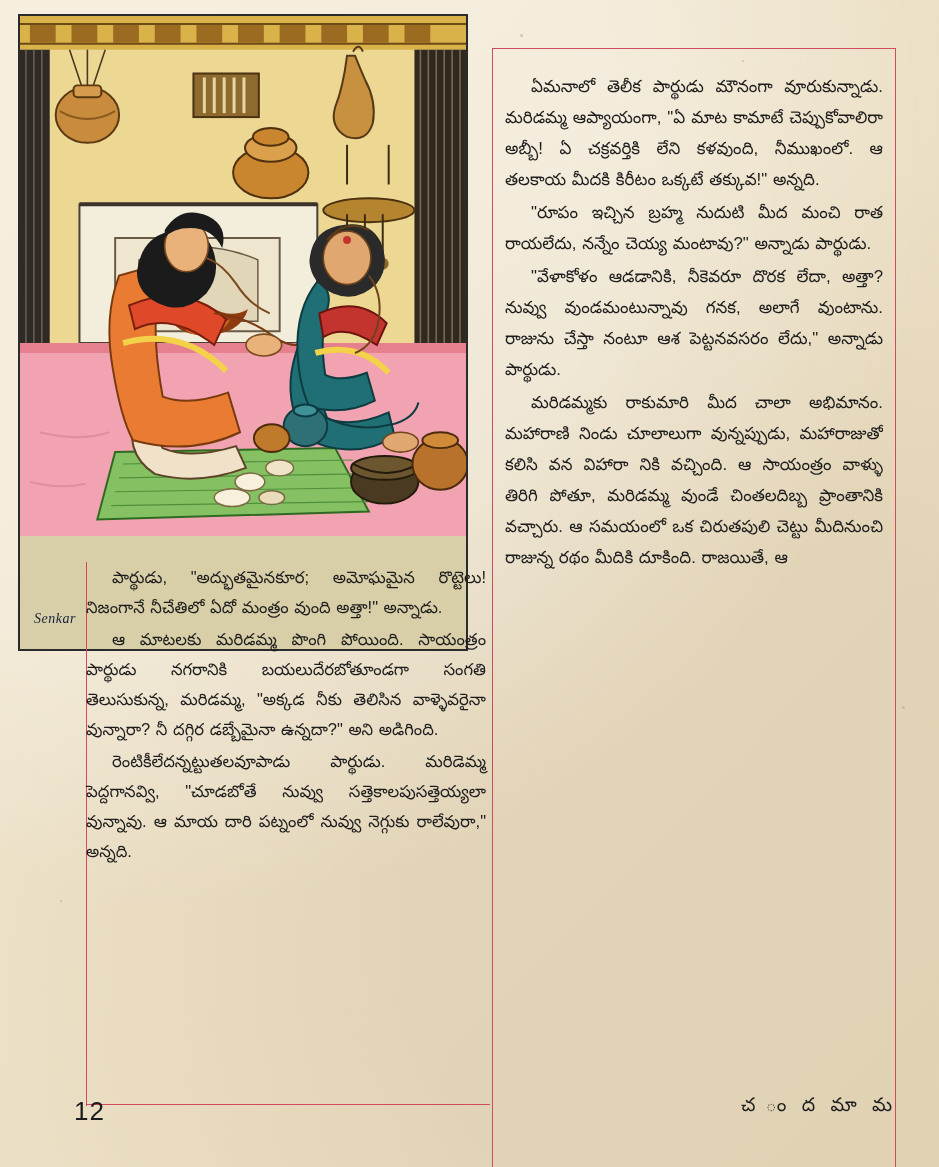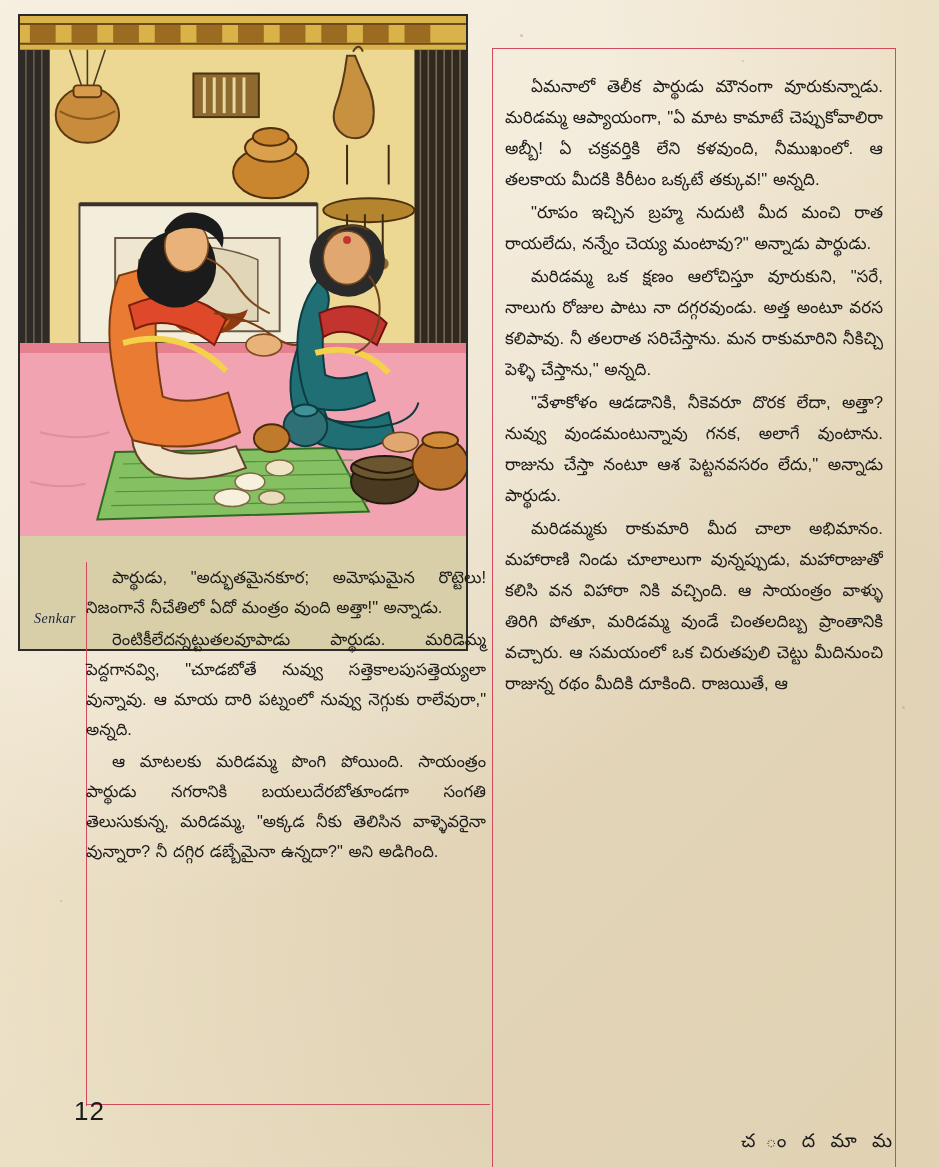--- a/index.html
+++ b/index.html
@@ -111,21 +111,20 @@
     color: #1c1c1c;
     letter-spacing: 1px;
   }
   .masthead {
     position: absolute;
     right: 42px;
     top: 1094px;
     font-size: 19px;
     color: #1c1c1c;
     letter-spacing: 5px;
-    margin-top: 36px;
   }
 
   
   .art { position: absolute; inset: 0; }
   .signature {
     position: absolute;
     left: 14px;
     bottom: 22px;
     font-family: "Liberation Serif", serif;
     font-style: italic;
@@ -290,30 +289,29 @@
         </g>
       </svg>
       <div class="signature">Senkar</div>
     </div>
 
     <div class="left-rule"></div>
     <div class="bottom-rule"></div>
 
     <div class="text-frame-left">
       <p class="para">పార్థుడు, "అద్భుతమైనకూర; అమోఘమైన రొట్టెలు! నిజంగానే నీచేతిలో ఏదో మంత్రం వుంది అత్తా!" అన్నాడు.</p>
+      <p class="para">ఆ మాటలకు మరిడమ్మ పొంగి పోయింది. సాయంత్రం పార్థుడు నగరానికి బయలుదేరబోతూండగా సంగతి తెలుసుకున్న, మరిడమ్మ, "అక్కడ నీకు తెలిసిన వాళ్ళెవరైనా వున్నారా? నీ దగ్గిర డబ్బేమైనా ఉన్నదా?" అని అడిగింది.</p>
       <p class="para">రెంటికీలేదన్నట్టుతలవూపాడు పార్థుడు. మరిడెమ్మ పెద్దగానవ్వి, "చూడబోతే నువ్వు సత్తెకాలపుసత్తెయ్యలా వున్నావు. ఆ మాయ దారి పట్నంలో నువ్వు నెగ్గుకు రాలేవురా," అన్నది.</p>
-      <p class="para">ఆ మాటలకు మరిడమ్మ పొంగి పోయింది. సాయంత్రం పార్థుడు నగరానికి బయలుదేరబోతూండగా సంగతి తెలుసుకున్న, మరిడమ్మ, "అక్కడ నీకు తెలిసిన వాళ్ళెవరైనా వున్నారా? నీ దగ్గిర డబ్బేమైనా ఉన్నదా?" అని అడిగింది.</p>
     </div>
   </div>
 
   <div class="right-col">
     <div class="right-inner">
       <p class="para">ఏమనాలో తెలీక పార్థుడు మౌనంగా వూరుకున్నాడు. మరిడమ్మ ఆప్యాయంగా, "ఏ మాట కామాటే చెప్పుకోవాలిరా అబ్బీ! ఏ చక్రవర్తికి లేని కళవుంది, నీముఖంలో. ఆ తలకాయ మీదకి కిరీటం ఒక్కటే తక్కువ!" అన్నది.</p>
       <p class="para">"రూపం ఇచ్చిన బ్రహ్మ నుదుటి మీద మంచి రాత రాయలేదు, నన్నేం చెయ్య మంటావు?" అన్నాడు పార్థుడు.</p>
-      <p class="para">మరిడమ్మ ఒక క్షణం ఆలోచిస్తూ వూరుకుని, "సరే, నాలుగు రోజుల పాటు నా దగ్గరవుండు. అత్త అంటూ వరస కలిపావు. నీ తలరాత సరిచేస్తాను. మన రాకుమారిని నీకిచ్చి పెళ్ళి చేస్తాను," అన్నది.</p>
       <p class="para">"వేళాకోళం ఆడడానికి, నీకెవరూ దొరక లేదా, అత్తా? నువ్వు వుండమంటున్నావు గనక, అలాగే వుంటాను. రాజును చేస్తా నంటూ ఆశ పెట్టనవసరం లేదు," అన్నాడు పార్థుడు.</p>
       <p class="para">మరిడమ్మకు రాకుమారి మీద చాలా అభిమానం. మహారాణి నిండు చూలాలుగా వున్నప్పుడు, మహారాజుతో కలిసి వన విహారా నికి వచ్చింది. ఆ సాయంత్రం వాళ్ళు తిరిగి పోతూ, మరిడమ్మ వుండే చింతలదిబ్బ ప్రాంతానికి వచ్చారు. ఆ సమయంలో ఒక చిరుతపులి చెట్టు మీదినుంచి రాజున్న రథం మీదికి దూకింది. రాజయితే, ఆ</p>
     </div>
   </div>
 
   <div class="page-number">12</div>
   <div class="masthead">చ ం ద మా మ</div>
 
   <div class="speck" style="left:520px; top:34px; width:3px; height:3px;"></div>
   <div class="speck" style="left:742px; top:60px; width:2px; height:2px;"></div>

